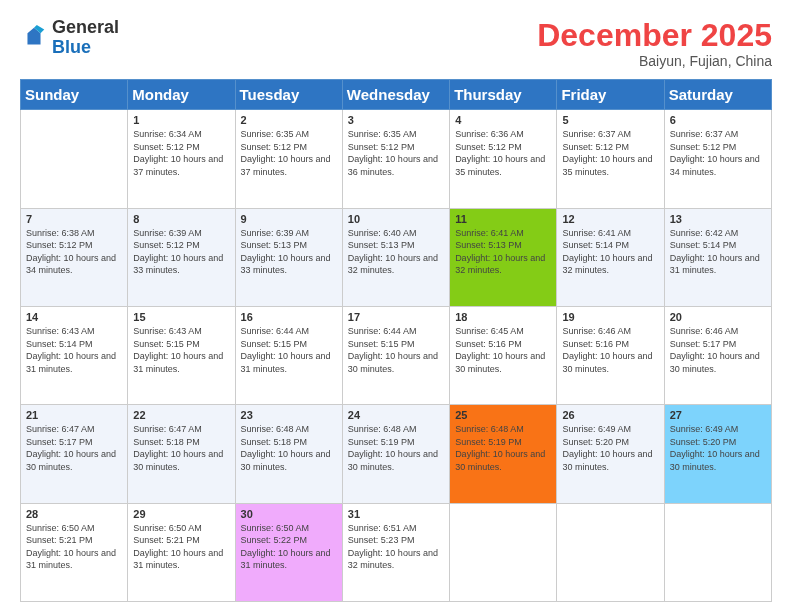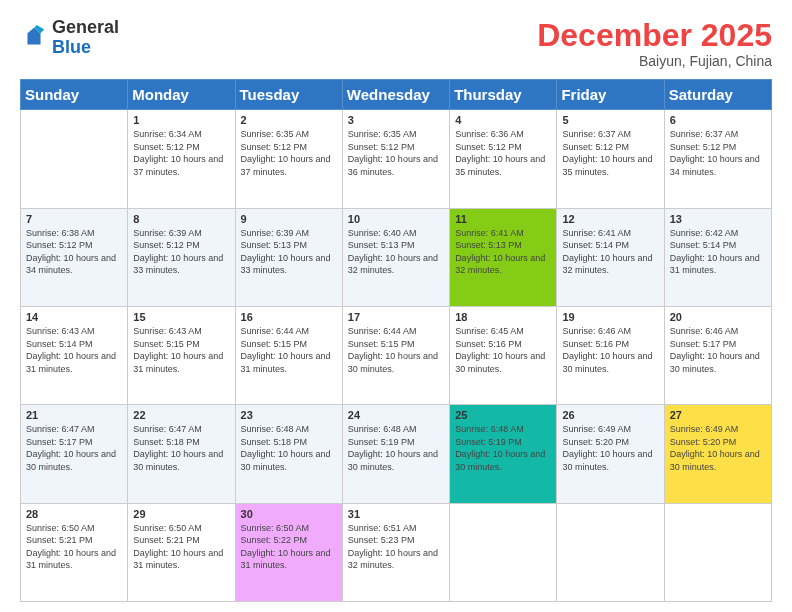--- a/index.html
+++ b/index.html
@@ -228,29 +228,29 @@
             <div class="day-info">Sunrise: 6:47 AM<br>Sunset: 5:18 PM<br>Daylight: 10 hours and 30 minutes.</div>
           </td>
           <td style="background-color: rgb(240, 244, 251);">
             <span class="day-number">23</span>
             <div class="day-info">Sunrise: 6:48 AM<br>Sunset: 5:18 PM<br>Daylight: 10 hours and 30 minutes.</div>
           </td>
           <td style="background-color: rgb(240, 244, 251);">
             <span class="day-number">24</span>
             <div class="day-info">Sunrise: 6:48 AM<br>Sunset: 5:19 PM<br>Daylight: 10 hours and 30 minutes.</div>
           </td>
-          <td style="background-color: #14b8a6;">
+          <td style="background-color: #f97316;">
             <span class="day-number">25</span>
             <div class="day-info">Sunrise: 6:48 AM<br>Sunset: 5:19 PM<br>Daylight: 10 hours and 30 minutes.</div>
           </td>
           <td style="background-color: rgb(240, 244, 251);">
             <span class="day-number">26</span>
             <div class="day-info">Sunrise: 6:49 AM<br>Sunset: 5:20 PM<br>Daylight: 10 hours and 30 minutes.</div>
           </td>
-          <td style="background-color: #fde047;">
+          <td style="background-color: #7dd3fc;">
             <span class="day-number">27</span>
             <div class="day-info">Sunrise: 6:49 AM<br>Sunset: 5:20 PM<br>Daylight: 10 hours and 30 minutes.</div>
           </td>
         </tr>
         <tr style="background-color: rgb(255, 255, 255);">
           <td style="background-color: rgb(255, 255, 255);">
             <span class="day-number">28</span>
             <div class="day-info">Sunrise: 6:50 AM<br>Sunset: 5:21 PM<br>Daylight: 10 hours and 31 minutes.</div>
           </td>
           <td style="background-color: rgb(255, 255, 255);">

